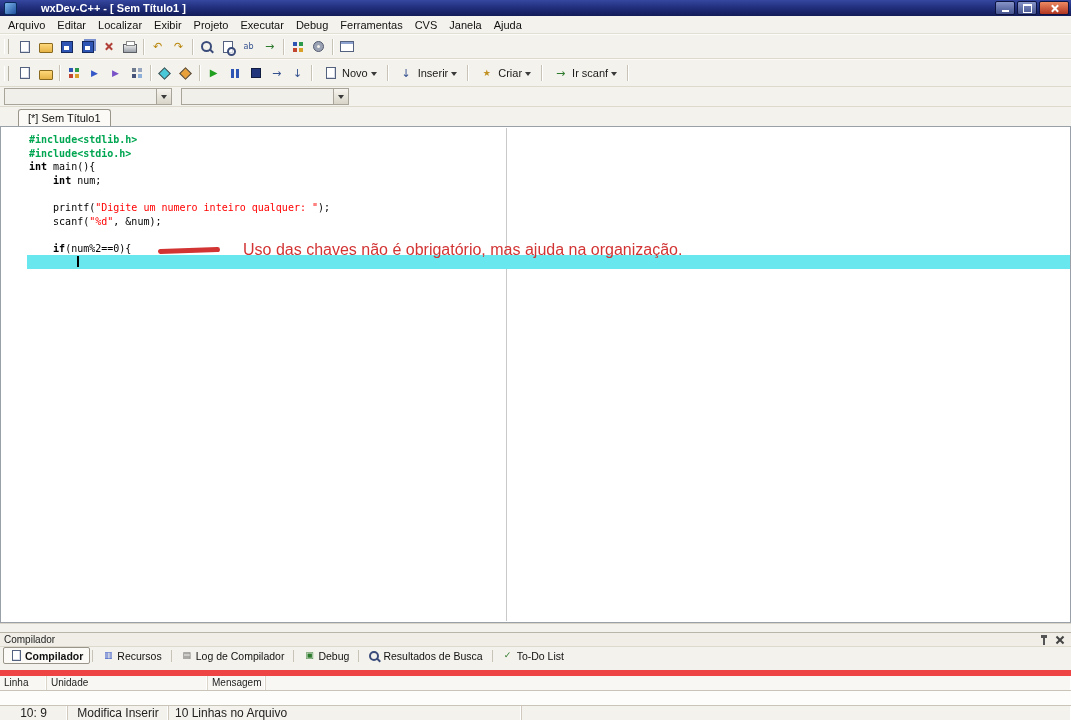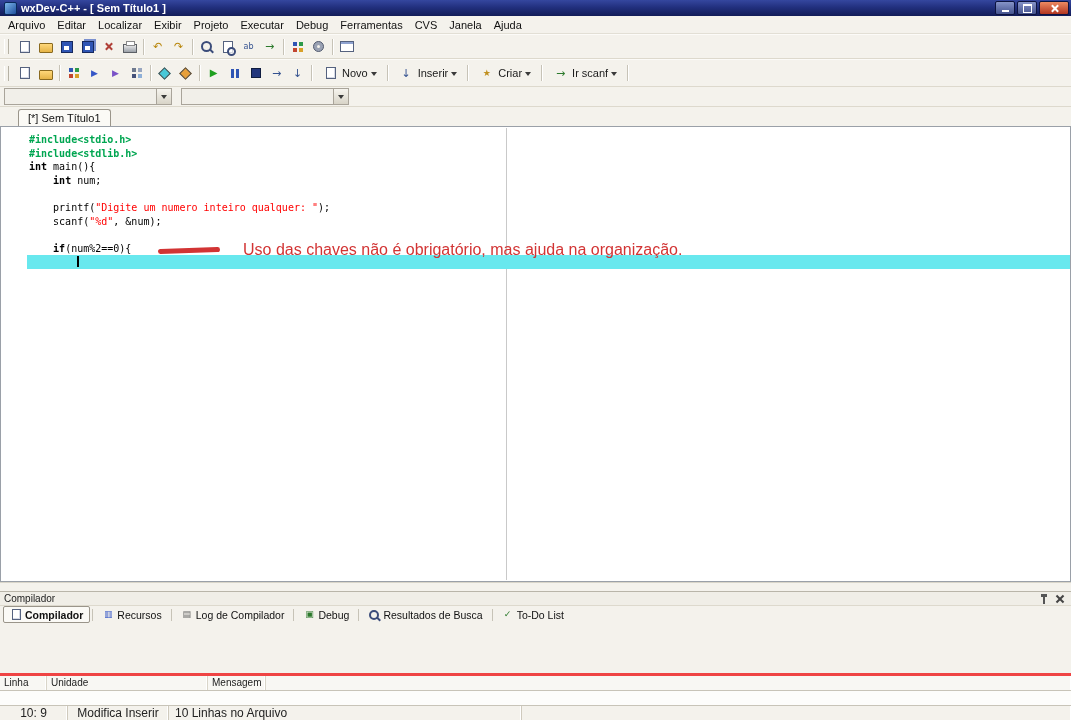--- a/index.html
+++ b/index.html
@@ -3,21 +3,21 @@
 <meta charset="utf-8">
 <style>
   html,body{margin:0;padding:0;}
   body{width:1071px;height:720px;overflow:hidden;background:#f4f2ec;display:flex;flex-direction:column;
        font-family:"Liberation Sans",sans-serif;-webkit-font-smoothing:antialiased;}
   
   .titlebar{height:16px;display:flex;align-items:center;padding:0 2px;
     background:linear-gradient(180deg,#35479f 0%,#22307e 45%,#121c58 100%);}
   .app-icon{width:11px;height:11px;margin:0 4px 0 2px;border:1px solid #0a2a5a;border-radius:2px;
     background:linear-gradient(135deg,#7db8ec,#1f4f9e);}
-  .title-text{color:#fff;font-size:11px;font-weight:bold;flex:1;white-space:nowrap;overflow:hidden;}
+  .title-text{color:#fff;font-size:11px;font-weight:bold;flex:1;white-space:nowrap;overflow:hidden;margin-left:20px;}
   .wbtn{width:18px;height:12px;border:1px solid #0d1440;border-radius:2px;display:inline-flex;
     align-items:center;justify-content:center;margin-left:2px;}
   .wbtn.minb,.wbtn.maxb{background:linear-gradient(#8694c8,#44538e);}
   .wbtn.closeb{background:linear-gradient(#ec8a62,#b23620);width:28px;}
   .w-min{width:7px;height:2px;background:#fff;margin-top:5px;}
   .w-max{width:7px;height:6px;border:1px solid #fff;border-top-width:2px;}
   .w-x{position:relative;width:9px;height:9px;}
   .w-x::before,.w-x::after{content:'';position:absolute;left:4px;top:0;width:2px;height:9px;background:#fff;}
   .w-x::before{transform:rotate(45deg);} .w-x::after{transform:rotate(-45deg);}
   
@@ -95,21 +95,21 @@
   .panel-header{height:13px;display:flex;align-items:center;background:#f0eee7;border-top:1px solid #b9b5a9;
                 border-bottom:1px solid #ddd9cd;padding:0 4px;font-size:10px;color:#222;}
   .panel-header .ph-title{flex:1;}
   .ph-btn{width:14px;height:12px;display:inline-flex;align-items:center;justify-content:center;margin-left:2px;}
   .panel-tabs{height:17px;display:flex;align-items:center;background:#f4f2ec;padding:0 3px;}
   .ptab{display:inline-flex;align-items:center;gap:3px;padding:1px 6px;font-size:10.5px;color:#111;border:1px solid transparent;border-radius:2px;height:13px;}
   .ptab .icon{width:12px;height:12px;font-size:9px;}
   .ptab.active{background:#fbfaf6;border-color:#9a958a;font-weight:bold;}
   .psep{width:1px;height:12px;background:#c7c3b7;margin:0 2px;}
   .panel-gap{height:6px;background:#f4f2ec;}
-  .panel-columns{height:14px;display:flex;background:#f8f7f3;border-top:3px solid #ef4444;border-bottom:1px solid #c8c4b8;font-size:10px;color:#222;margin-top:44px;}
+  .panel-columns{height:14px;display:flex;background:#f8f7f3;border-top:6px solid #ef4444;border-bottom:1px solid #c8c4b8;font-size:10px;color:#222;}
   .pcol{padding:1px 4px;border-right:1px solid #d9d5c9;box-shadow:-1px 0 0 #fff inset;}
   .pcol:nth-child(1){width:38px;} .pcol:nth-child(2){width:152px;} .pcol.fill{flex:1;border-right:none;}
   .panel-body{height:14px;background:#fdfdfb;}
   
   .statusbar{height:14px;display:flex;align-items:stretch;background:#f4f2ec;border-top:1px solid #c8c4b8;font-size:12px;color:#222;text-align:center;}
   .scell{display:flex;align-items:center;border-right:1px solid #cfcabd;box-shadow:-1px 0 0 #fff inset;padding:0 6px;}
   .scell:nth-child(1){width:55px;justify-content:center;}
   .scell:nth-child(2){width:88px;justify-content:center;}
   .scell:nth-child(3){width:340px;}
   .scell.filler{flex:1;border-right:none;}
@@ -328,22 +328,22 @@
   </div>
 </div>
 
 <div class="tabbar">
     <div class="tab active"><span>[*] Sem Título1</span></div>
   </div>
 
 <div class="editor">
   <div class="margin-line"></div>
   <div class="code-area">
+      <div class="code-line"><span class="c-pre">#include&lt;stdlib.h&gt;</span></div>
       <div class="code-line"><span class="c-pre">#include&lt;stdio.h&gt;</span></div>
-      <div class="code-line"><span class="c-pre">#include&lt;stdlib.h&gt;</span></div>
       <div class="code-line"><span class="c-kw">int</span><span class="c-pl"> main(){</span></div>
       <div class="code-line"><span class="c-pl">    </span><span class="c-kw">int</span><span class="c-pl"> num;</span></div>
       <div class="code-line"></div>
       <div class="code-line"><span class="c-pl">    printf(</span><span class="c-str">"Digite um numero inteiro qualquer: "</span><span class="c-pl">);</span></div>
       <div class="code-line"><span class="c-pl">    scanf(</span><span class="c-str">"%d"</span><span class="c-pl">, &amp;num);</span></div>
       <div class="code-line"></div>
       <div class="code-line"><span class="c-pl">    </span><span class="c-kw">if</span><span class="c-pl">(num%2==0){</span></div>
       <div class="code-line hl"><span class="c-pl">        </span><span class="caret"></span></div>
     </div>
   <div class="ann-arrow"></div>

